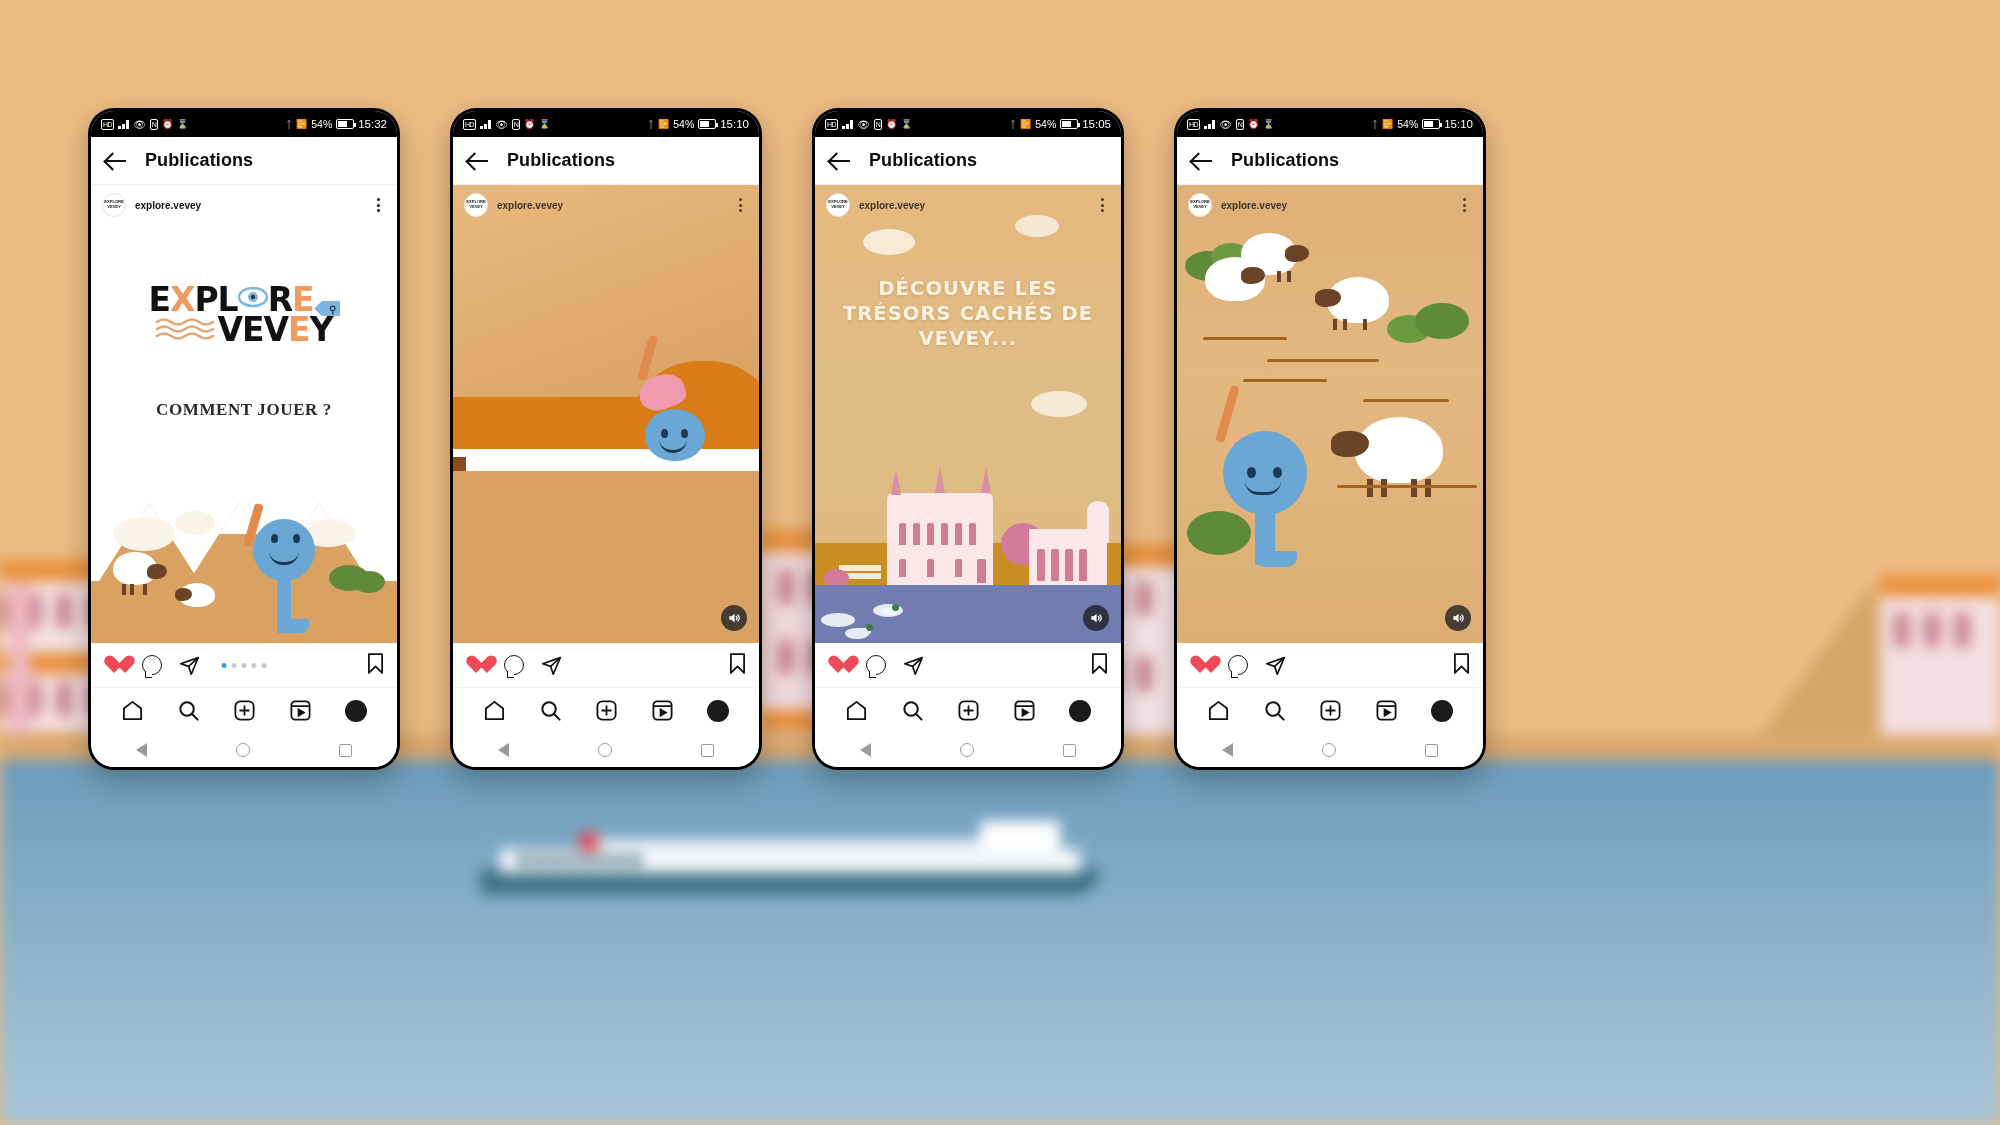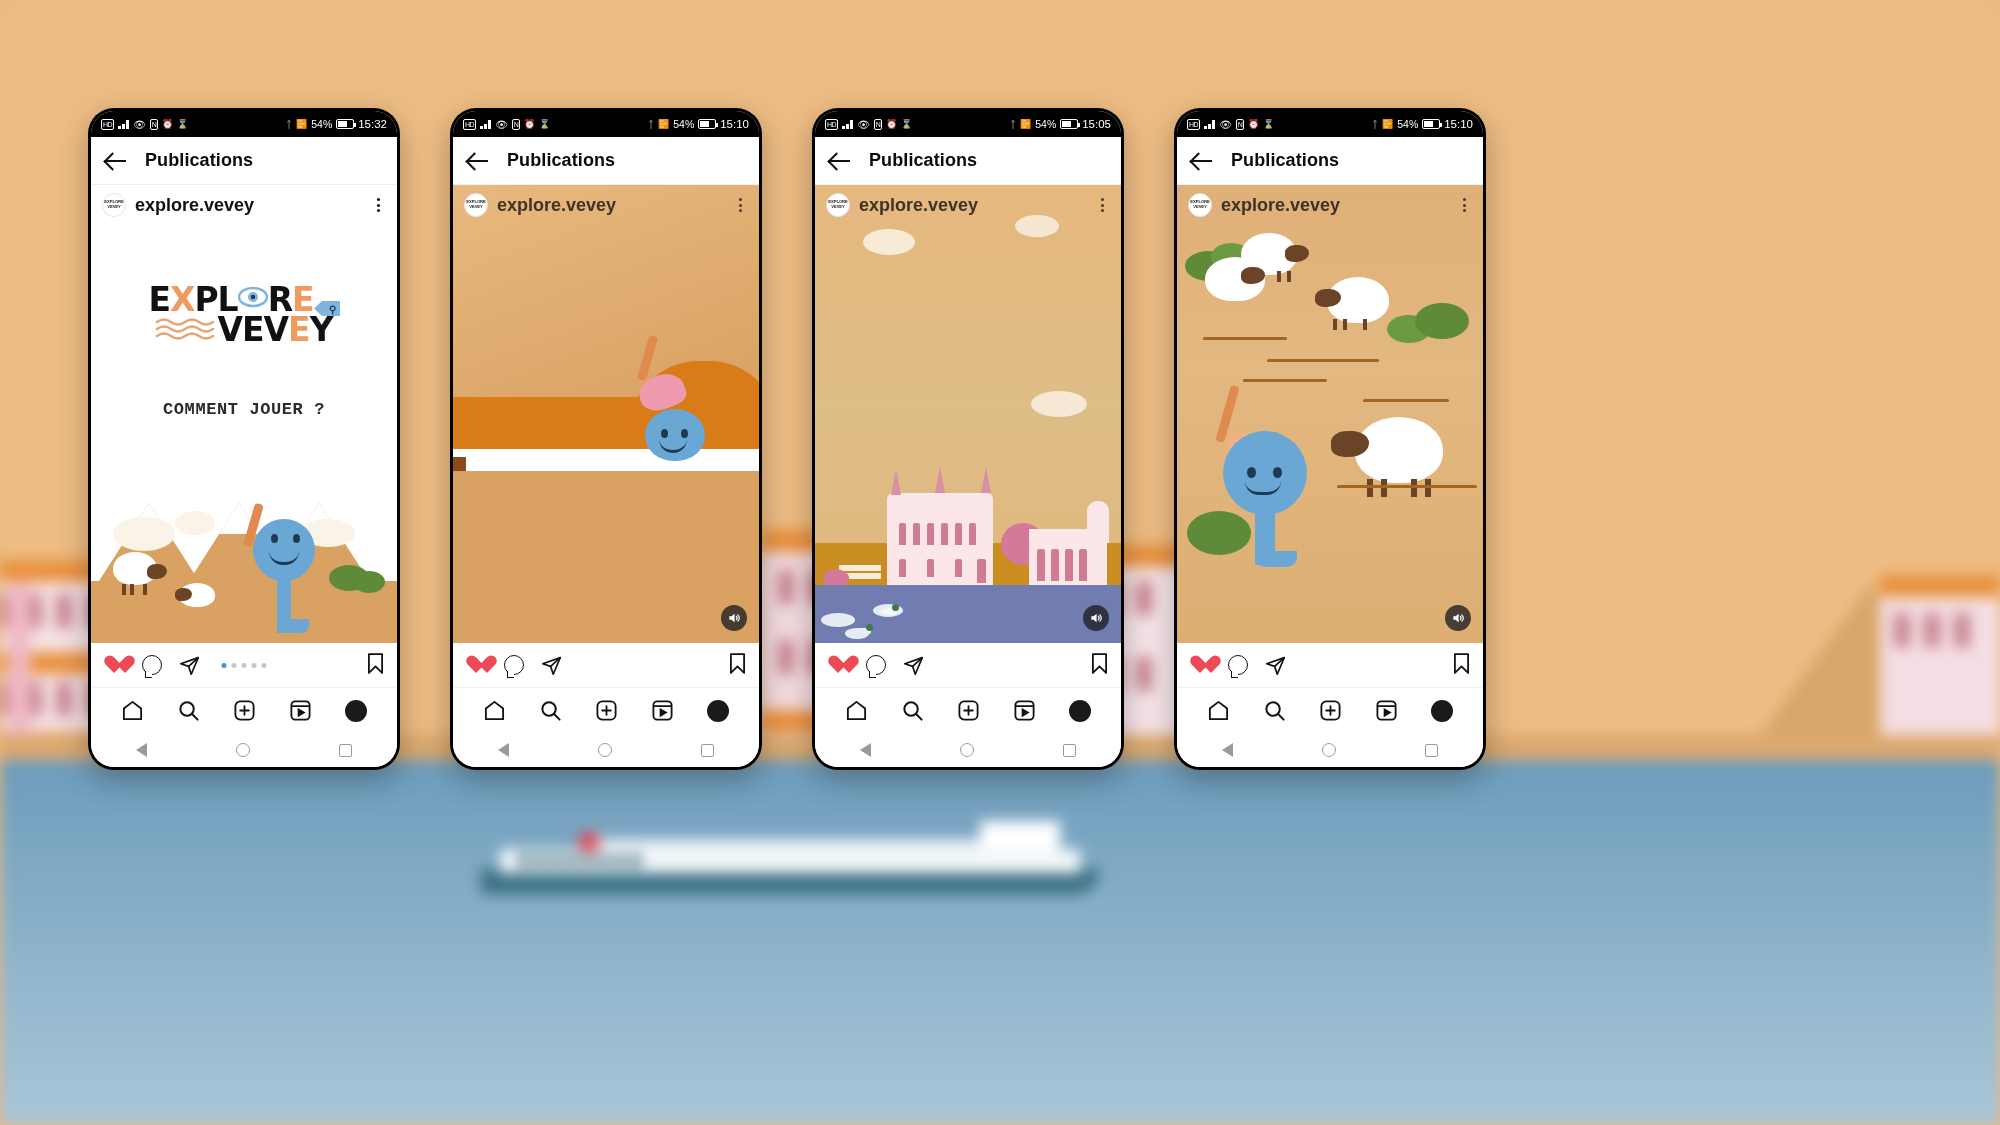--- a/index.html
+++ b/index.html
@@ -80,21 +80,21 @@
   .back-arrow::after { content:""; position: absolute; left: 1px; top: 5px; width: 11px; height: 11px;
     border-left: 2px solid #111; border-bottom: 2px solid #111; transform: rotate(45deg); }
   .header-title { font-size: 18px; font-weight: 700; color: #0b0b0b; letter-spacing: .1px; }
 
   
   .post-header { height: 40px; display: flex; align-items: center; padding: 0 11px; gap: 9px; flex: 0 0 auto; position: relative; z-index: 3; }
   .post-header.overlay { position: absolute; top: 0; left: 0; right: 0; }
   .avatar { width: 24px; height: 24px; border-radius: 50%; background: #fff; border: 1px solid #e3e3e3;
             display: flex; align-items: center; justify-content: center; overflow: hidden; flex: 0 0 auto; }
   .avatar-txt { font-size: 4.2px; font-weight: 700; line-height: 4.6px; text-align: center; color: #1a1a1a; letter-spacing: -.1px; }
-  .post-user { font-size: 18px; font-weight: 600; color: #111; flex: 1; }
+  .post-user { font-size: 10px; font-weight: 600; color: #111; flex: 1; }
   .post-user.light { color: #3f3228; }
   .dots-v { width: 16px; display: flex; flex-direction: column; align-items: center; gap: 2.5px; }
   .dots-v i { width: 3px; height: 3px; background: #111; border-radius: 50%; display: block; }
   .dots-v.light i { background: #4a3b2e; }
 
   
   .media { flex: 1 1 auto; position: relative; overflow: hidden; }
 
   
   .actions { height: 44px; display: flex; align-items: center; padding: 0 13px; gap: 17px; flex: 0 0 auto; background: #fff; position: relative; }
@@ -133,21 +133,21 @@
   .logo-line1 { display: flex; align-items: flex-start; font-size: 33px; font-weight: 800; letter-spacing: -1px; line-height: 1; }
   .logo-line2 { display: flex; align-items: flex-start; font-size: 33px; font-weight: 800; letter-spacing: -1px; line-height: 1; margin-top: -3px; }
   .lt { color: #111; font-family: "DejaVu Sans", sans-serif; font-weight: 700; }
   .lt.orange { color: #ef9a5e; }
   .eye-o { width: 30px; height: 26px; position: relative; display: inline-block; }
   .eye-o svg { position: absolute; top: 3px; left: 0; }
   .waves { width: 62px; height: 26px; }
   .fish { width: 26px; height: 16px; position: relative; margin-top: 6px; }
   .howto { position: absolute; top: 175px; left: 0; right: 0; text-align: center;
            font-size: 17px; font-weight: 800; color: #2b2b2b; letter-spacing: .6px;
-           font-family: Liberation Mono, monospace; }
+           font-family: Liberation Serif, serif; }
   .scene1 { position: absolute; left: 0; right: 0; bottom: 0; height: 180px; overflow: hidden; background: #dba468; }
   .s1-sky { position: absolute; inset: 0 0 62px 0; background: #fff; }
   .mtn { position: absolute; bottom: 62px; width: 0; height: 0;
          border-left: 50px solid transparent; border-right: 50px solid transparent; border-bottom: 78px solid #d9a263; }
   .mtn-cap { position: absolute; width: 0; height: 0;
          border-left: 20px solid transparent; border-right: 20px solid transparent; border-bottom: 31px solid #fff; }
   .ground1 { position: absolute; left: 0; right: 0; bottom: 0; height: 62px; background: #d9a263; }
   .cloud { position: absolute; background: #faf3e8; border-radius: 50%; }
   .sheep { position: absolute; }
   .sheep-body { position: absolute; width: 44px; height: 33px; background: #fff; border-radius: 50% 50% 45% 45%; }
@@ -611,20 +611,21 @@
     <div class="back-arrow"></div>
     <div class="header-title">Publications</div>
   </div>
 
   <div class="media">
     <div class="s3">
       <div class="cloud" style="left:48px;top:44px;width:52px;height:26px;opacity:.85;"></div>
       <div class="cloud" style="left:200px;top:30px;width:44px;height:22px;opacity:.8;"></div>
       <div class="cloud" style="left:216px;top:206px;width:56px;height:26px;opacity:.8;"></div>
 
+      <div class="s3-head">DÉCOUVRE LES TRÉSORS CACHÉS DE VEVEY...</div>
 
       <div class="city">
         <div class="city-strip"></div>
 
         <div class="pbuild" style="left:72px;bottom:58px;width:106px;height:92px;border-radius:6px 6px 0 0;"></div>
         <div class="spire" style="left:76px;bottom:148px;"></div>
         <div class="spire" style="left:120px;bottom:150px;"></div>
         <div class="spire" style="left:166px;bottom:150px;"></div>
         <div class="pwin" style="left:84px;bottom:98px;width:7px;height:22px;"></div>
         <div class="pwin" style="left:98px;bottom:98px;width:7px;height:22px;"></div>

